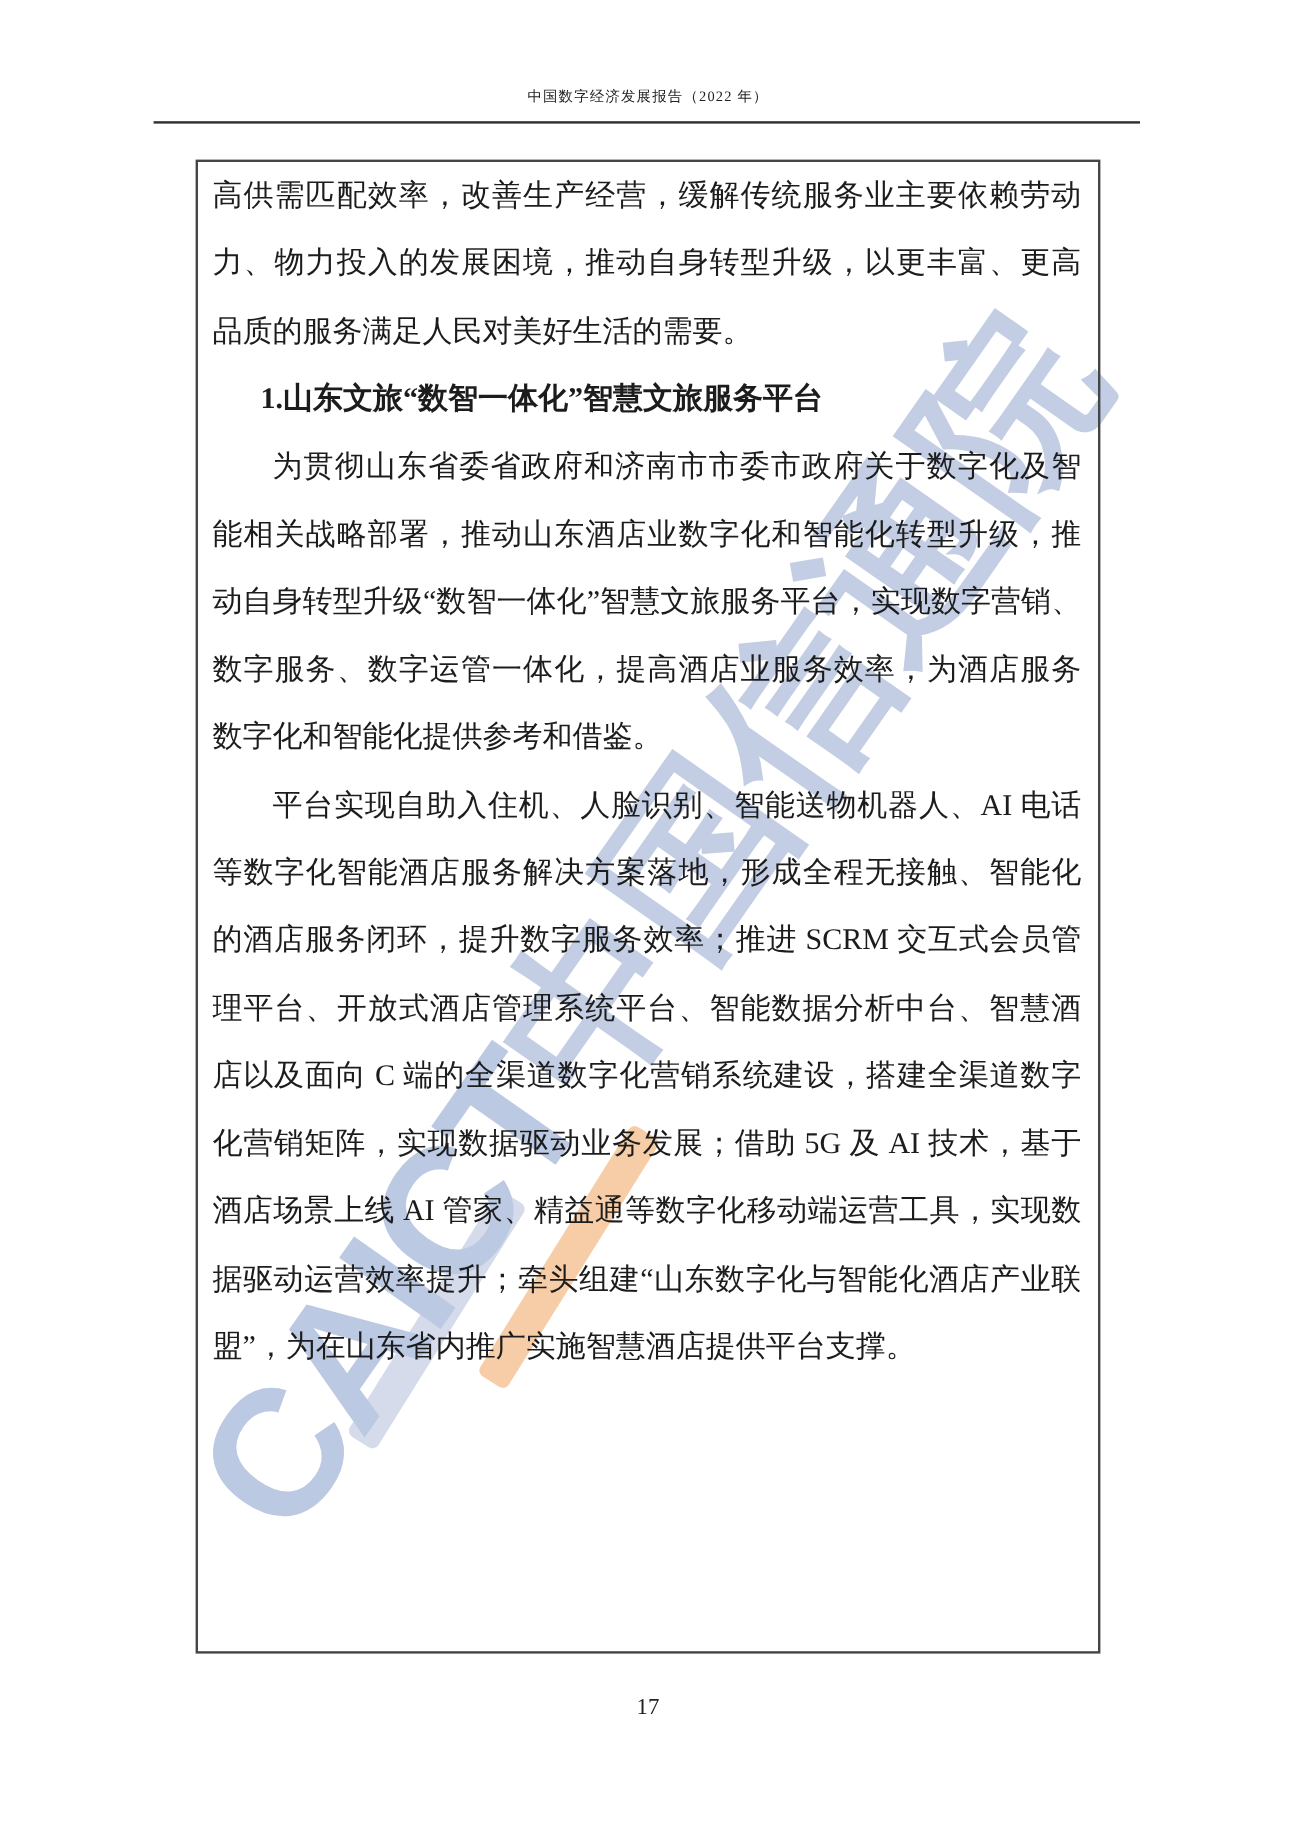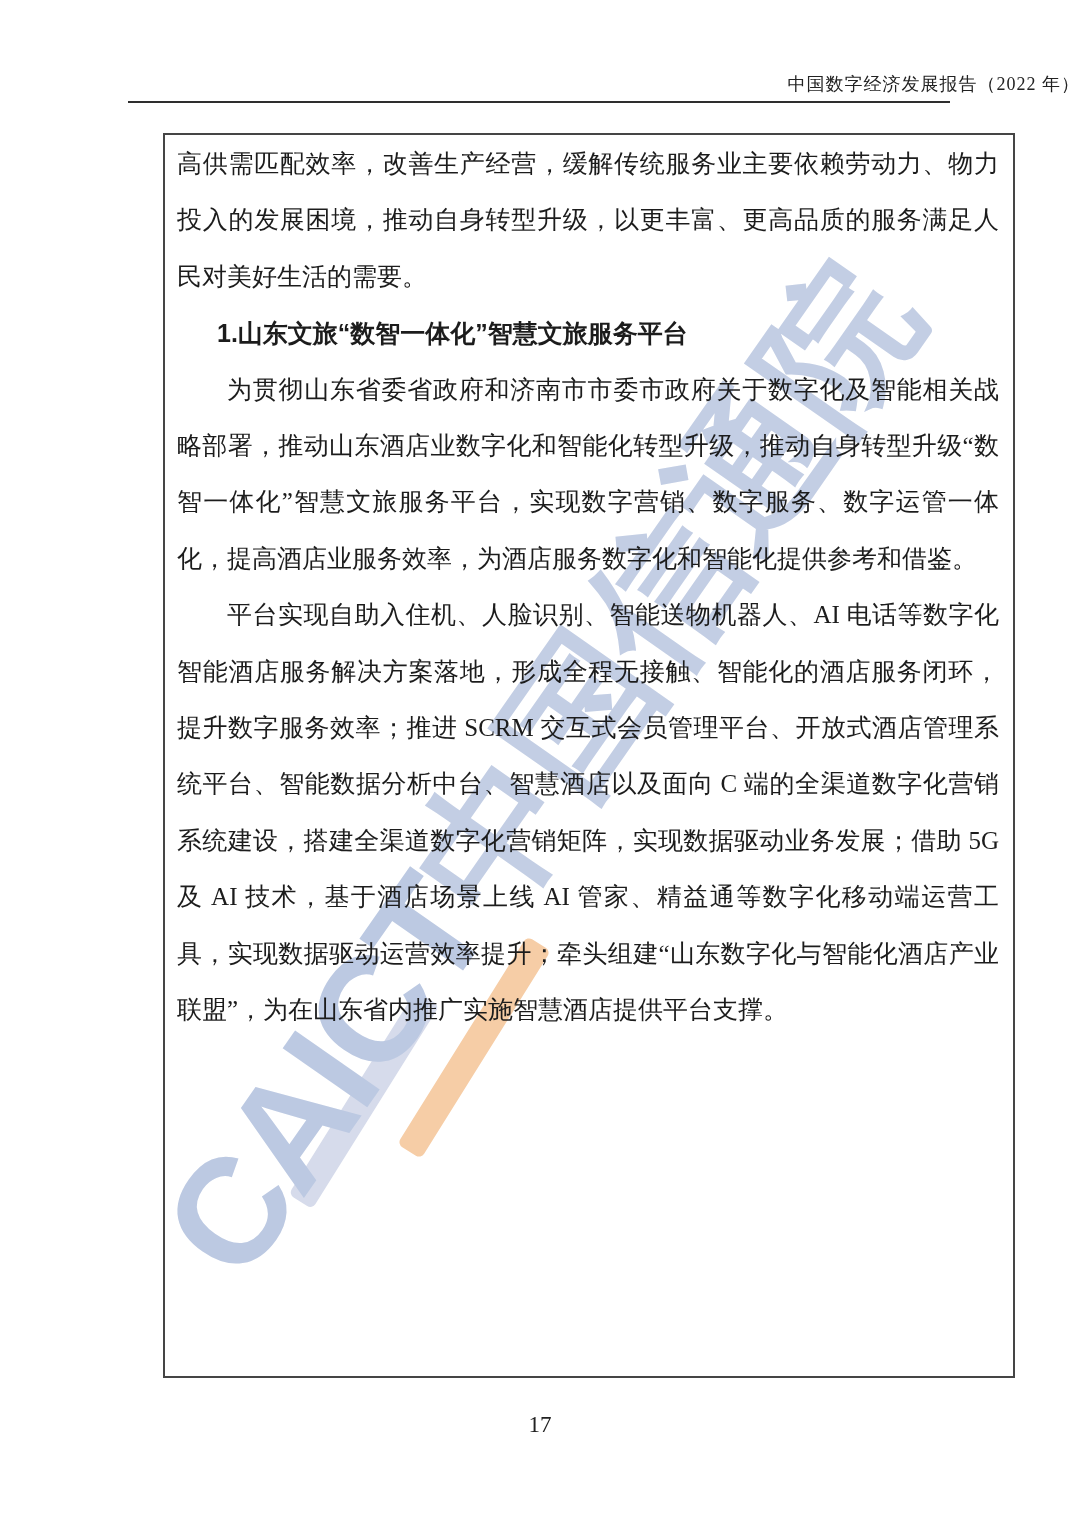--- a/index.html
+++ b/index.html
@@ -59,73 +59,73 @@
     background: #f6cda6;
     transform: rotate(32deg);
   }
 
   
   .header-title {
     position: absolute;
     top: 72px;
     left: 0;
     width: 1080px;
-    text-align: right;
-    font-size: 18px;
+    text-align: center;
+    font-size: 12px;
     letter-spacing: 1px;
     color: #222222;
     z-index: 2;
   }
   .header-rule {
     position: absolute;
     top: 101px;
     left: 128px;
     width: 822px;
     height: 0;
     border-top: 2px solid #2e2e2e;
     z-index: 2;
   }
 
   
   .content-box {
     position: absolute;
     left: 163px;
     top: 133px;
-    width: 852px;
+    width: 754px;
     height: 1245px;
     box-sizing: border-box;
     border: 2px solid #454545;
     padding: 1px 14px 0 12px;
     z-index: 1;
   }
   .content-box p {
     margin: 0;
     font-size: 25px;
     line-height: 56.4px;
     text-align: justify;
     text-justify: inter-ideograph;
   }
   .para { text-indent: 2em; }
   .para.no-indent { text-indent: 0; }
   .heading {
-    font-family: Liberation Sans, sans-serif;
+    font-family: Liberation Serif, serif;
     font-weight: bold;
     font-size: 26px;
     text-indent: 1.6em;
     text-align: left;
   }
 
   
   .footer-page-number {
     position: absolute;
     top: 1412px;
     left: 0;
     width: 1080px;
     text-align: center;
-    font-size: 23px;
+    font-size: 19px;
     color: #222222;
     z-index: 2;
   }
 </style>
 </head>
 <body>
 
 <div class="page">
 
   <div class="watermark" aria-hidden="true">

